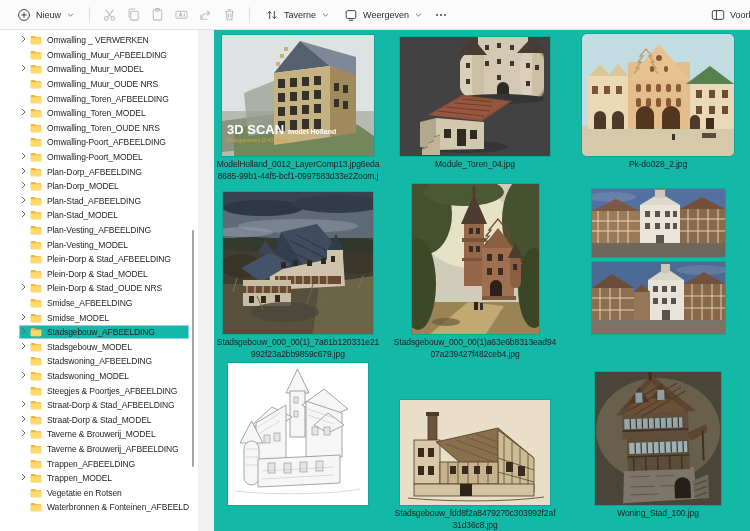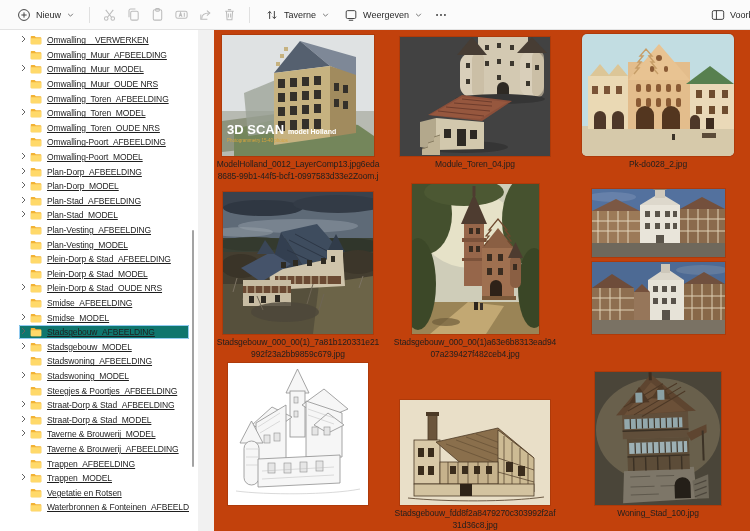--- a/index.html
+++ b/index.html
@@ -18,31 +18,31 @@
     font-family:inherit;font-size:9px;color:#2b2b2b;padding:4px 7px;border-radius:4px;height:24px;box-sizing:border-box;}
   .tbtn svg{display:block;}
   .ticon{width:23px;justify-content:center;padding:4px 0;}
   .disabled svg *{stroke:#bcbcbc !important;}
   .sep{width:1px;height:16px;background:#e0e0e0;margin:0 7px;flex:none;}
   .chev-down{margin-left:1px;}
   .spacer{flex:1;}
   .btn-preview{flex:none;width:46px;overflow:hidden;justify-content:flex-start;border-radius:0;}
   
   .sidebar{position:absolute;left:0;top:30px;width:197px;height:501px;background:#fff;overflow:hidden;}
-  .tree{padding-top:3px;text-decoration:underline;}
+  .tree{padding-top:3px;}
   .tree-row{height:14.6px;display:flex;align-items:center;margin-left:19px;width:170px;
     font-size:8.5px;letter-spacing:-0.1px;white-space:nowrap;overflow:hidden;border-radius:1px;}
-  .tree-row.selected{background:#0f766e;box-shadow:inset 0 0 0 1px #93ccf2;}
+  .tree-row.selected{background:#14b8a6;box-shadow:inset 0 0 0 1px #93ccf2;}
   .chev{width:11px;flex:none;color:#666;font-size:9px;line-height:9px;text-align:left;padding-left:2px;box-sizing:border-box;}
   .fold{flex:none;margin-right:5px;display:flex;}
   .tree-label{flex:1;overflow:hidden;}
   .gutter{position:absolute;left:198px;top:30px;width:16px;height:501px;background:#f1f1f1;}
   .sb-thumb{position:absolute;left:192px;top:230px;width:2px;height:237px;background:#a3a3a3;border-radius:1px;}
   
-  .content{position:absolute;left:214px;top:30px;width:536px;height:501px;background:#c2410c;overflow:hidden;}
+  .content{position:absolute;left:214px;top:30px;width:536px;height:501px;background:#14b8a6;overflow:hidden;}
   .grid-row{display:grid;grid-template-columns:168px 186px 180px;}
   .cell{display:flex;flex-direction:column;align-items:center;}
   .thumb-area{display:flex;align-items:flex-end;justify-content:center;width:100%;}
   .r1 .thumb-area{height:126px;}
   .r2 .thumb-area{height:152px;}
   .r3 .thumb-area{height:145px;}
   .thumb{box-shadow:0 0 0 1px rgba(0,0,0,.10);line-height:0;}
   .thumb.rounded{border-radius:5px;overflow:hidden;}
   .cap{margin-top:3px;width:164px;text-align:center;font-size:8.5px;line-height:11.5px;
     color:#1f1f1f;word-break:break-all;max-height:23px;overflow:hidden;letter-spacing:-0.1px;}

